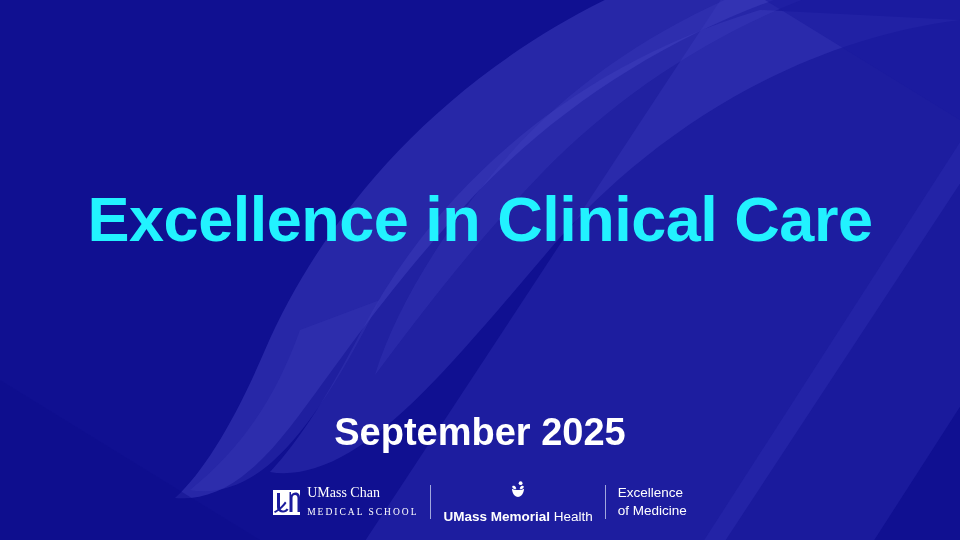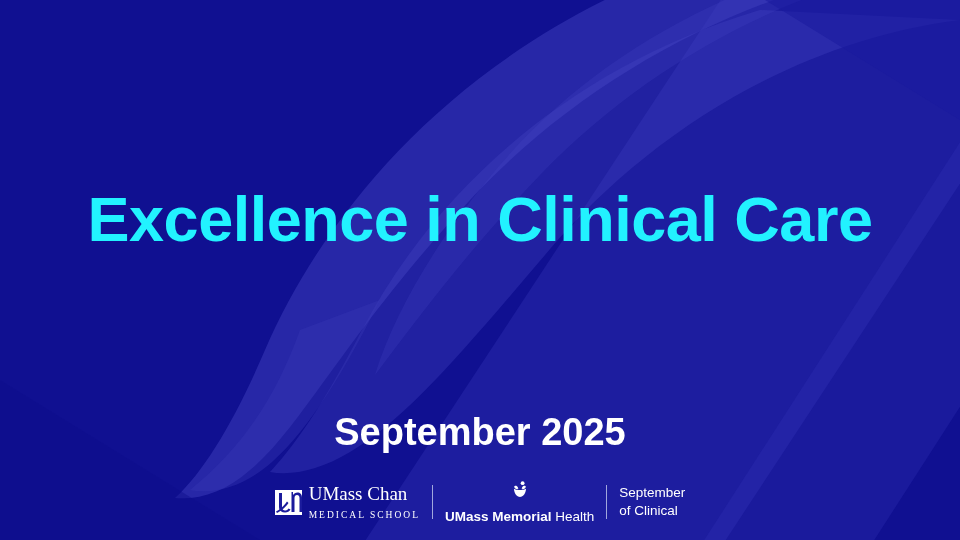--- a/index.html
+++ b/index.html
@@ -109,21 +109,21 @@
     display: block;
   }
   .umasschan-words {
     display: flex;
     flex-direction: column;
     justify-content: center;
     line-height: 1;
   }
   .umasschan-name {
     font-family: "Liberation Serif", serif;
-    font-size: 19px;
+    font-size: 14px;
     color: #ffffff;
     letter-spacing: 0px;
     line-height: 1.02;
   }
   .umasschan-sub {
     font-family: "Liberation Serif", serif;
     font-size: 9.5px;
     color: #ffffff;
     letter-spacing: 2.0px;
     margin-top: 8px;
@@ -256,20 +256,20 @@
       </svg>
       <div class="ummh-words">
         <b>UMass Memorial</b><span> Health</span>
       </div>
     </div>
 
     <div class="logo-divider"></div>
 
     <div class="logo-unit">
       <div class="dept">
-        <div>September</div>
-        <div>of Clinical</div>
+        <div>Excellence</div>
+        <div>of Medicine</div>
       </div>
     </div>
 
   </div>
 
 </div>
 
 </body></html>

